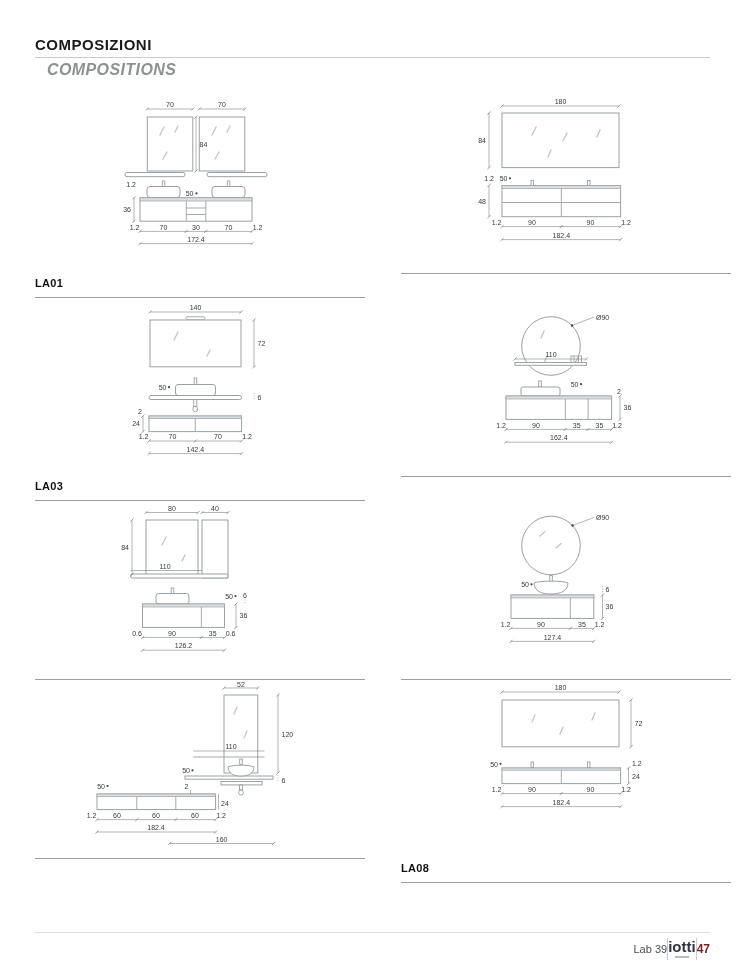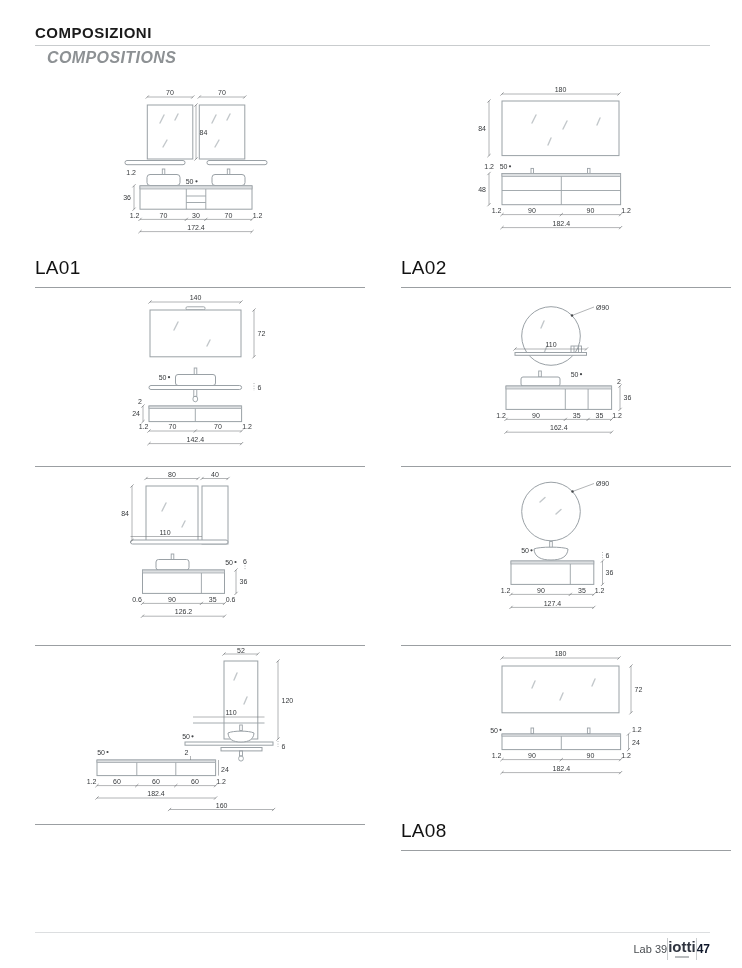--- a/index.html
+++ b/index.html
@@ -1,33 +1,33 @@
 <!DOCTYPE html>
 <html><head>
 <meta charset="utf-8">
 <style>
   html,body{margin:0;padding:0;background:#fff}
   body{width:742px;height:968px;font-family:"Liberation Sans",sans-serif;color:#1a1a1a;overflow:hidden}
-  .page{box-sizing:border-box;width:742px;height:968px;padding:24px 32px 0 35px;position:relative;background:#fff}
+  .page{box-sizing:border-box;width:742px;height:968px;padding:36px 32px 0 35px;position:relative;background:#fff}
   .hdr h1{font-size:15px;font-weight:800;letter-spacing:.5px;margin:0 0 4px}
   .header-rule{border-bottom:1.5px solid #c9ccce}
   .subtitle{font-size:16px;font-weight:700;font-style:italic;color:#8d9194;margin:3px 0 0 12px;letter-spacing:.4px}
   .grid{display:grid;grid-template-columns:1fr 1fr;column-gap:36px;margin-top:16px}
   .cell{padding-top:2px}
   .draw{height:168px}
   .draw svg{display:block;margin:0 auto}
-  .comp-label{font-weight:400;font-size:19px;letter-spacing:.3px;margin-top:4px;color:#111}
+  .comp-label{font-weight:700;font-size:11px;letter-spacing:.3px;margin-top:12px;color:#111}
   .cell-rule{border-bottom:1px solid #9b9fa2;margin-top:8px}
   .footer{position:absolute;left:35px;right:32px;bottom:8px}
   .footer-rule{border-top:1px solid #dcdee0;margin-bottom:5px}
   .footer-row{display:flex;justify-content:flex-end;align-items:center;gap:0;font-size:11px;color:#4a4e52}
   .vsep{width:1px;height:22px;background:#c9ccce}
   .brand{font-weight:800;font-size:15px;color:#303540;text-align:left;line-height:14px}
   .brand-sub{display:block;height:2px;width:14px;background:#b9bcbe;margin:2px auto 0}
-  .pageno{font-weight:700;font-size:12px;color:#0f172a}
+  .pageno{font-weight:700;font-size:12px;color:#7f1d1d}
   
   .s-f{fill:#fff;stroke:#9aa1a6;stroke-width:1}
   .s-l{fill:none;stroke:#9aa1a6;stroke-width:.9}
   .s-lip{fill:#dcdfe1;stroke:#9aa1a6;stroke-width:.7}
   .s-d{fill:none;stroke:#73777b;stroke-width:.55}
   .s-dd{fill:none;stroke:#73777b;stroke-width:.55;stroke-dasharray:1,1.6}
   .s-t{font-size:7px;fill:#36393c}
   .s-tk{fill:none;stroke:#55585b;stroke-width:.55}
   .s-sp{fill:none;stroke:#c3c8cb;stroke-width:1.4;stroke-linecap:round}
   .s-dot{fill:#44474a}
@@ -117,21 +117,20 @@
             <text class="s-t" text-anchor="end" x="106.5" y="84">50</text>
             <text class="s-t" text-anchor="end" x="85" y="106.5">48</text>
             <text class="s-t" text-anchor="middle" x="95.5" y="127.8">1.2</text>
             <text class="s-t" text-anchor="middle" x="131" y="127.8">90</text>
             <text class="s-t" text-anchor="middle" x="189.5" y="127.8">90</text>
             <text class="s-t" text-anchor="middle" x="225" y="127.8">1.2</text>
             <text class="s-t" text-anchor="middle" x="160.3" y="140.8">182.4</text>
           </g>
         </svg>
       </div>
-      <div class="comp-label">LA02</div>
       <div class="cell-rule"></div>
     </section>
 
     <section class="cell">
       <div class="draw">
         <svg width="330" height="165" viewBox="0 0 330 165">
           <g>
             <rect class="s-l" x="151" y="16.8" width="19" height="3" rx="1.2"></rect>
             <rect class="s-f" x="115" y="20" width="91" height="46.8"></rect>
             <path class="s-sp" d="M139 40 L143 32 M172 56 L175 50"></path>
@@ -160,20 +159,21 @@
             <text class="s-t" text-anchor="end" x="107" y="113.5">2</text>
             <text class="s-t" text-anchor="end" x="105" y="126">24</text>
             <text class="s-t" text-anchor="middle" x="108.5" y="139.2">1.2</text>
             <text class="s-t" text-anchor="middle" x="137.5" y="139.2">70</text>
             <text class="s-t" text-anchor="middle" x="183" y="139.2">70</text>
             <text class="s-t" text-anchor="middle" x="212" y="139.2">1.2</text>
             <text class="s-t" text-anchor="middle" x="160.3" y="151.8">142.4</text>
           </g>
         </svg>
       </div>
+      <div class="comp-label">LA03</div>
       <div class="cell-rule"></div>
     </section>
 
     <section class="cell">
       <div class="draw">
         <svg width="330" height="165" viewBox="0 0 330 165">
           <g>
             <circle class="s-f" cx="150" cy="46" r="29.3"></circle>
             <path class="s-sp" d="M140 38 L143 31 M143 63 L146 56"></path>
           </g>

